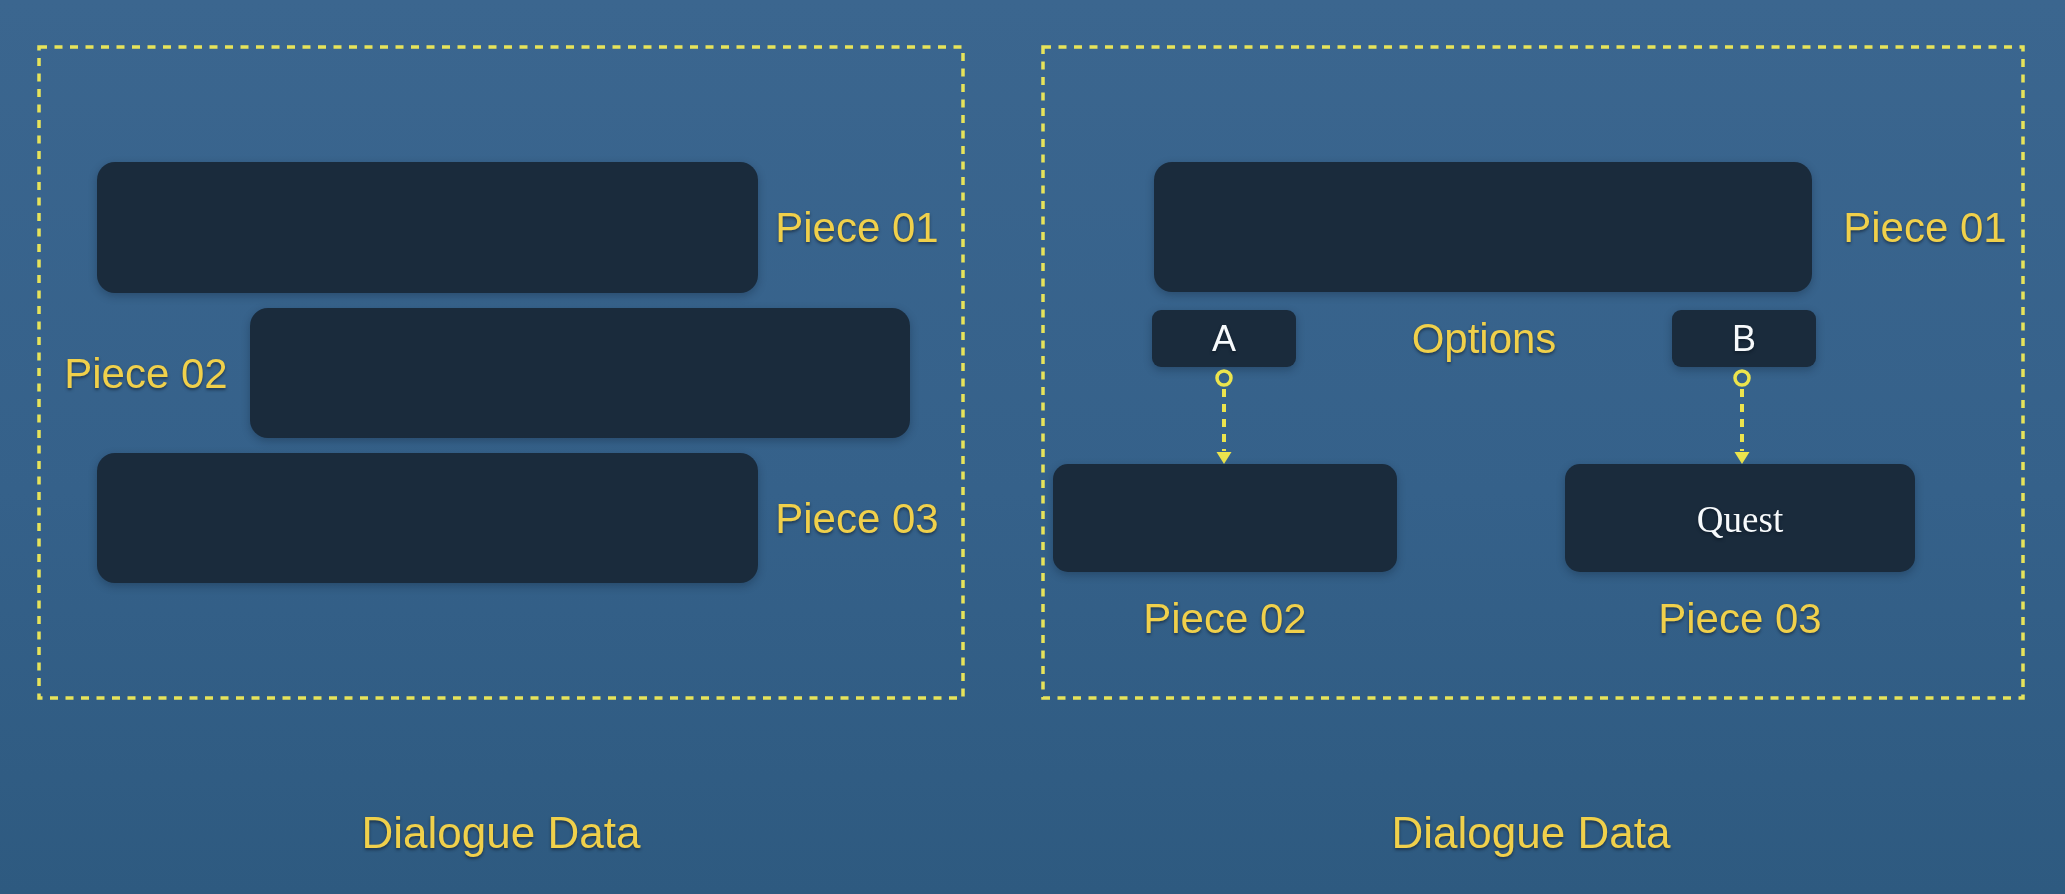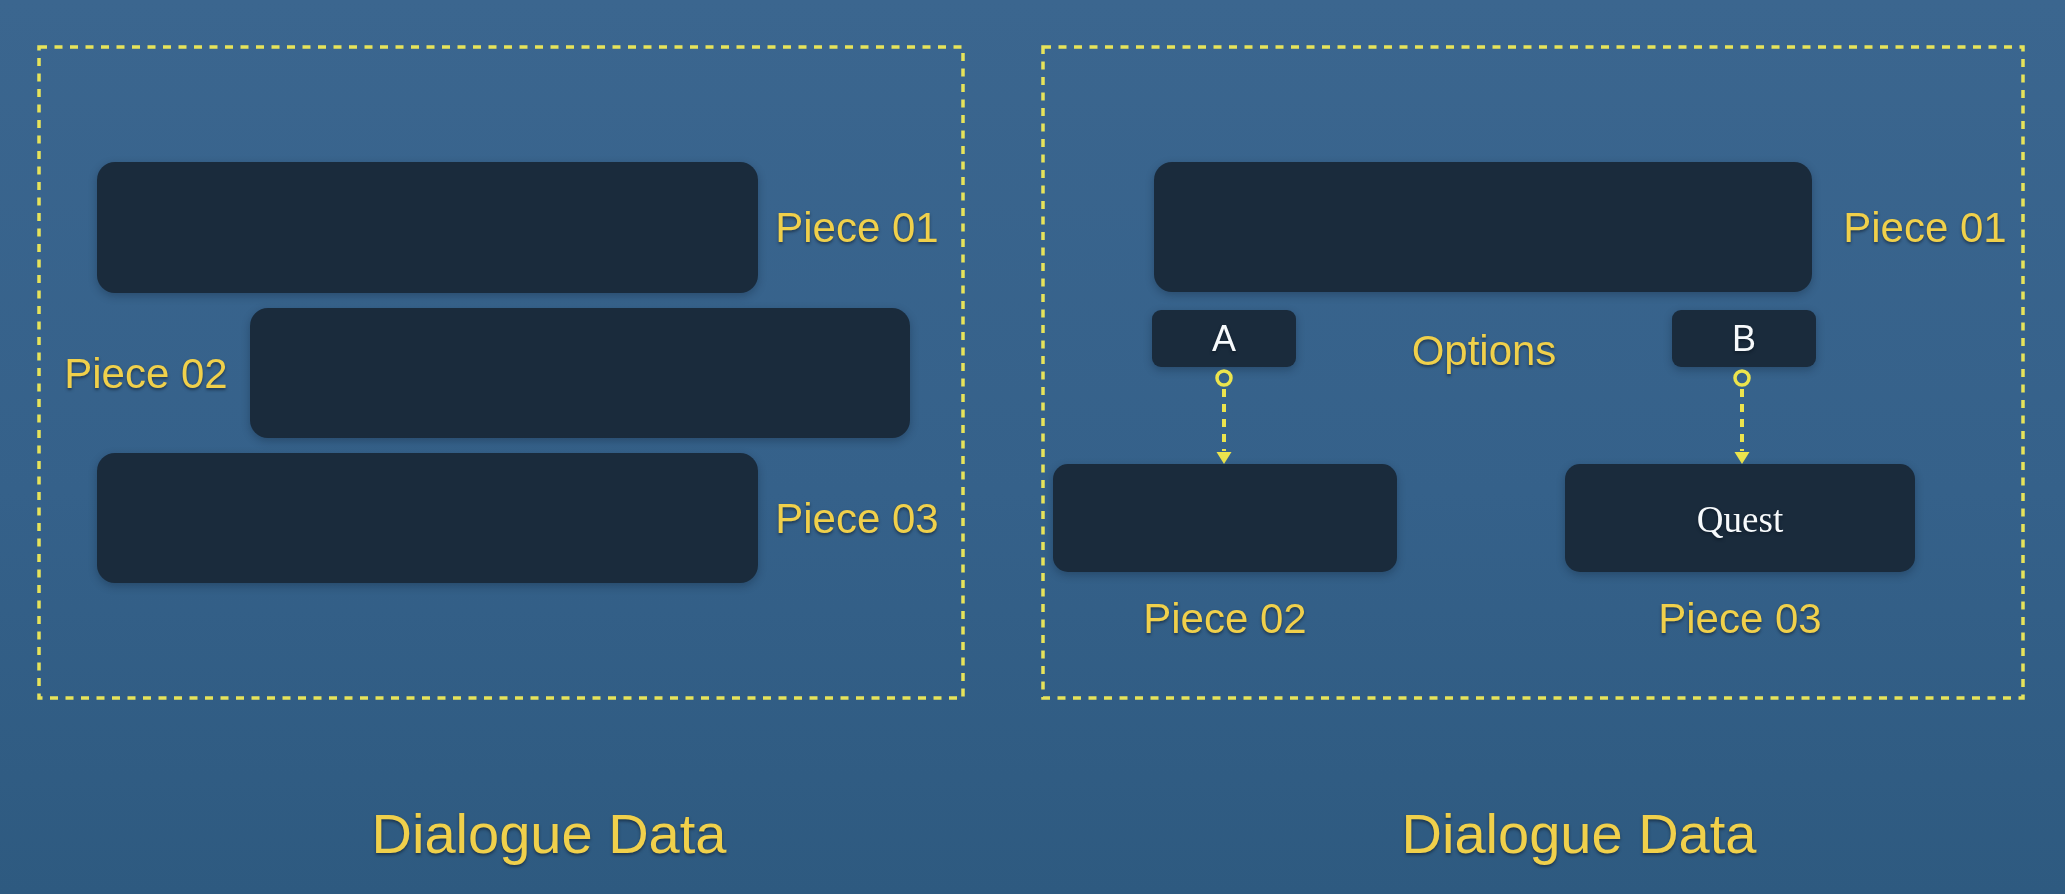--- a/index.html
+++ b/index.html
@@ -21,22 +21,21 @@
   .box.mid{border-radius:15px;}
   .lbl{
     position:absolute;
     transform:translate(-50%,-50%);
     color:#f0d04b;
     font-size:42px;
     white-space:nowrap;
     text-shadow:0 2px 3px rgba(12,24,38,0.55);
   }
   .caption{
-    font-size:56px;
-    margin-left:48px;
+    font-size:44px;
   }
   .boxtext{
     position:absolute;
     transform:translate(-50%,-50%);
     color:#f7fafc;
     font-size:37px;
     white-space:nowrap;
     text-shadow:0 2px 3px rgba(8,18,30,0.5);
   }
   .connector{position:absolute;pointer-events:none;}
@@ -64,21 +63,21 @@
   <svg class="panel-border" style="left:1041px;top:45px;" width="984" height="655" viewBox="0 0 984 655">
     <rect x="2" y="2" width="980" height="651" fill="none" stroke="#e7e35a" stroke-width="3.5" stroke-dasharray="8 7.5"></rect>
   </svg>
 
   <div class="box" style="left:1154px;top:162px;width:658px;height:130px;"></div>
   <div class="lbl" style="left:1925px;top:228px;">Piece 01</div>
 
   <div class="box small" style="left:1152px;top:310px;width:144px;height:57px;"></div>
   <div class="boxtext" style="left:1224px;top:339px;font-size:36px;">A</div>
 
-  <div class="lbl" style="left:1484px;top:339px;margin-top:12px;">Options</div>
+  <div class="lbl" style="left:1484px;top:339px;">Options</div>
 
   <div class="box small" style="left:1672px;top:310px;width:144px;height:57px;"></div>
   <div class="boxtext" style="left:1744px;top:339px;font-size:36px;">B</div>
 
   <svg class="connector" style="left:1204px;top:368px;" width="40" height="100" viewBox="0 0 40 100">
     <circle cx="20" cy="10" r="7" fill="none" stroke="#ece44d" stroke-width="3.5"></circle>
     <line x1="20" y1="21" x2="20" y2="83" stroke="#ece44d" stroke-width="4" stroke-dasharray="8 7"></line>
     <polygon points="12.5,84 27.5,84 20,96" fill="#ece44d"></polygon>
   </svg>
 

